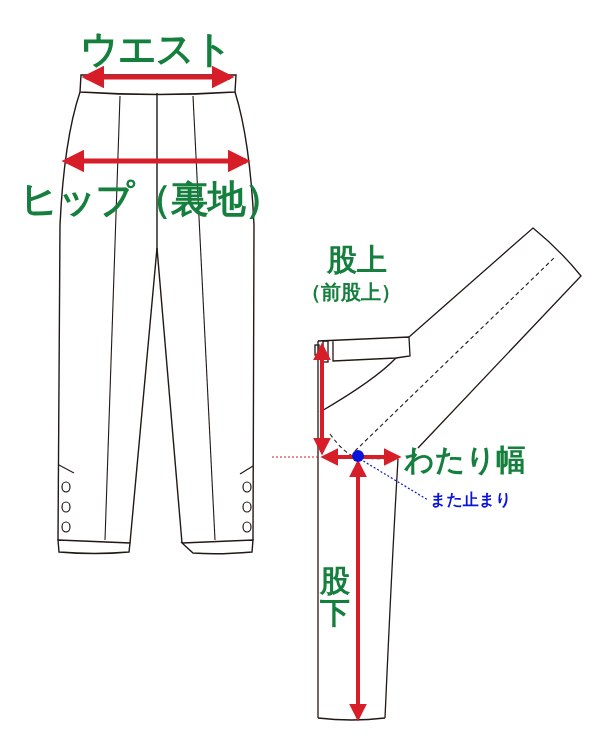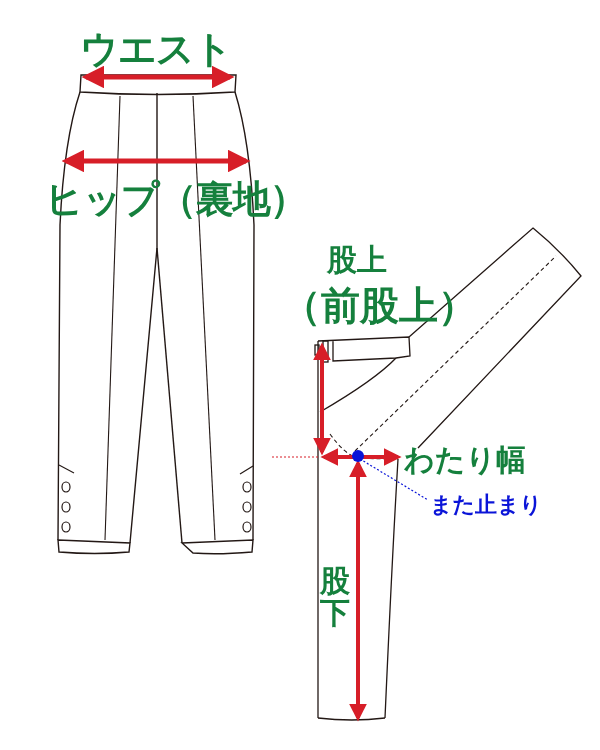--- a/index.html
+++ b/index.html
@@ -80,21 +80,21 @@
   <line x1="322" y1="346" x2="322" y2="452" stroke="#d71e28" stroke-width="4" marker-start="url(#ah)" marker-end="url(#ah)"></line>
 
   <line x1="324" y1="457" x2="398" y2="457" stroke="#d71e28" stroke-width="4" marker-start="url(#ah)" marker-end="url(#ah)"></line>
 
   <line x1="358" y1="463" x2="358" y2="718" stroke="#d71e28" stroke-width="4" marker-start="url(#ah)" marker-end="url(#ah)"></line>
 
   <circle cx="358" cy="456" r="6" fill="#0a14d8"></circle>
 </svg>
 
 <div class="lbl" style="left:80px; top:24px; font-size:38px; letter-spacing:-1px;">ウエスト</div>
-<div class="lbl" style="left:20px; top:174px; font-size:38px; letter-spacing:-1px;margin-left:25px;">ヒップ（裏地）</div>
+<div class="lbl" style="left:20px; top:174px; font-size:38px; letter-spacing:-1px;">ヒップ（裏地）</div>
 <div class="lbl" style="left:303px; top:240px; font-size:30px;margin-left:24px;">股上</div>
-<div class="lbl" style="left:282px; top:279px; font-size:39px;">（前股上）</div>
+<div class="lbl" style="left:301px; top:279px; font-size:20px;">（前股上）</div>
 <div class="lbl" style="left:404px; top:440px; font-size:30px;">わたり幅</div>
-<div class="lbl lbl-blue" style="left:430px; top:490px; font-size:22px;">また止まり</div>
+<div class="lbl lbl-blue" style="left:430px; top:490px; font-size:16px;">また止まり</div>
 <div class="lbl" style="left:320px; top:565px; font-size:30px; line-height:32px;">
   <div>股</div>
   <div>下</div>
 </div>
 
 </body></html>

